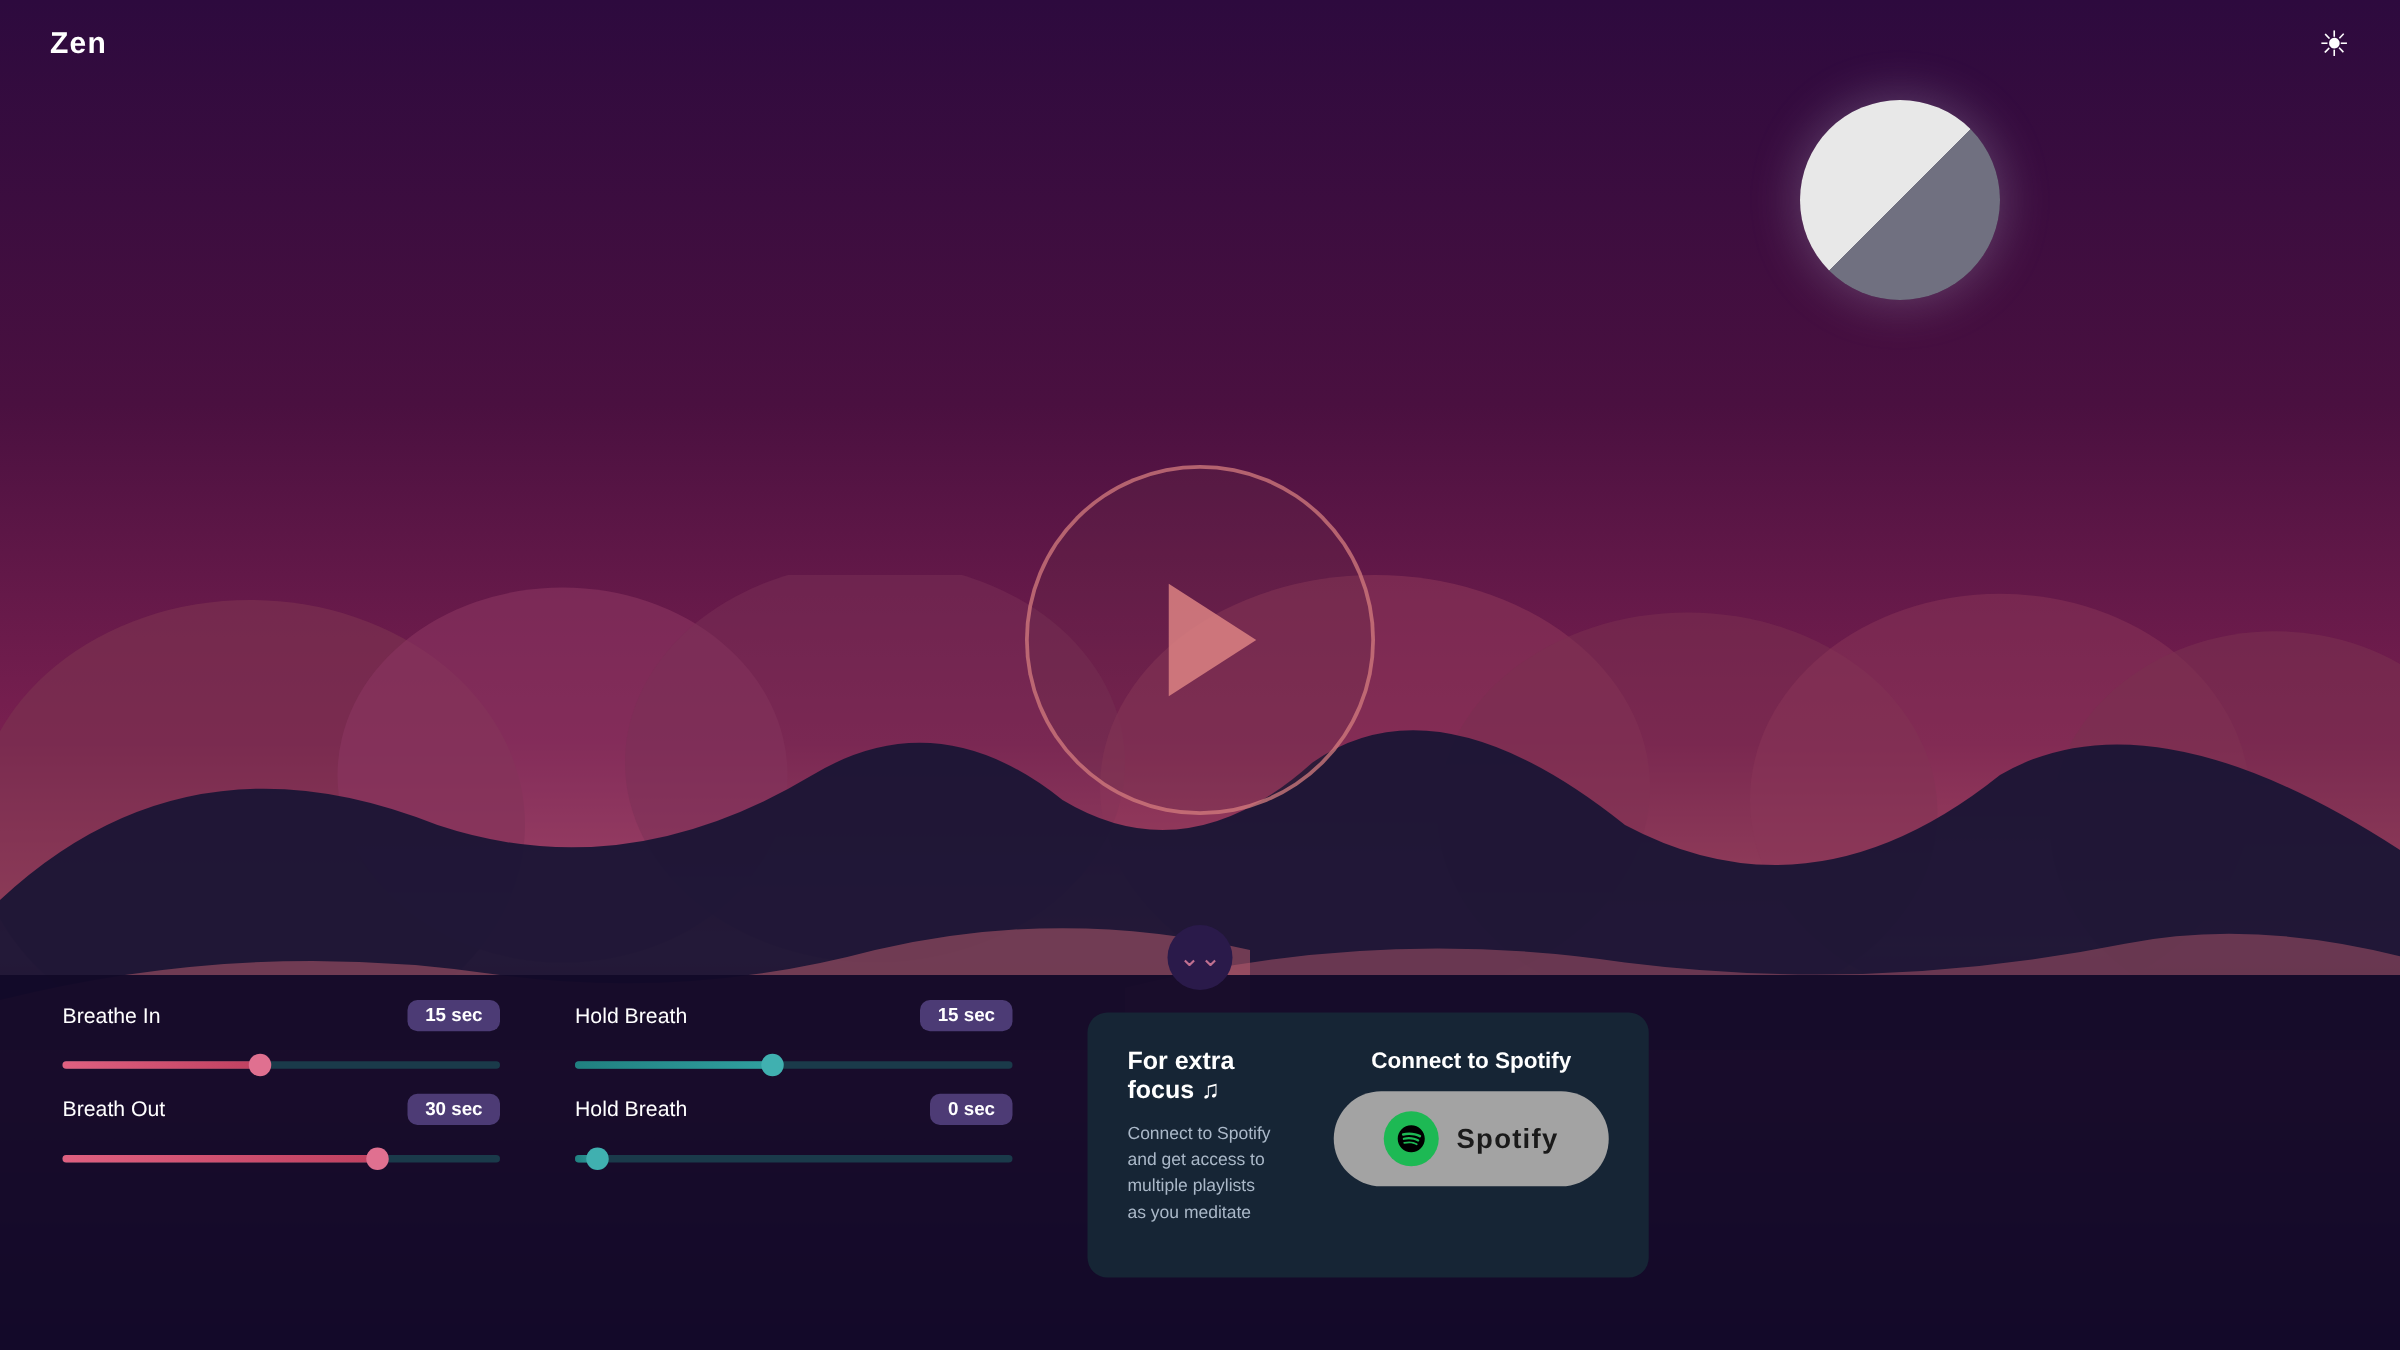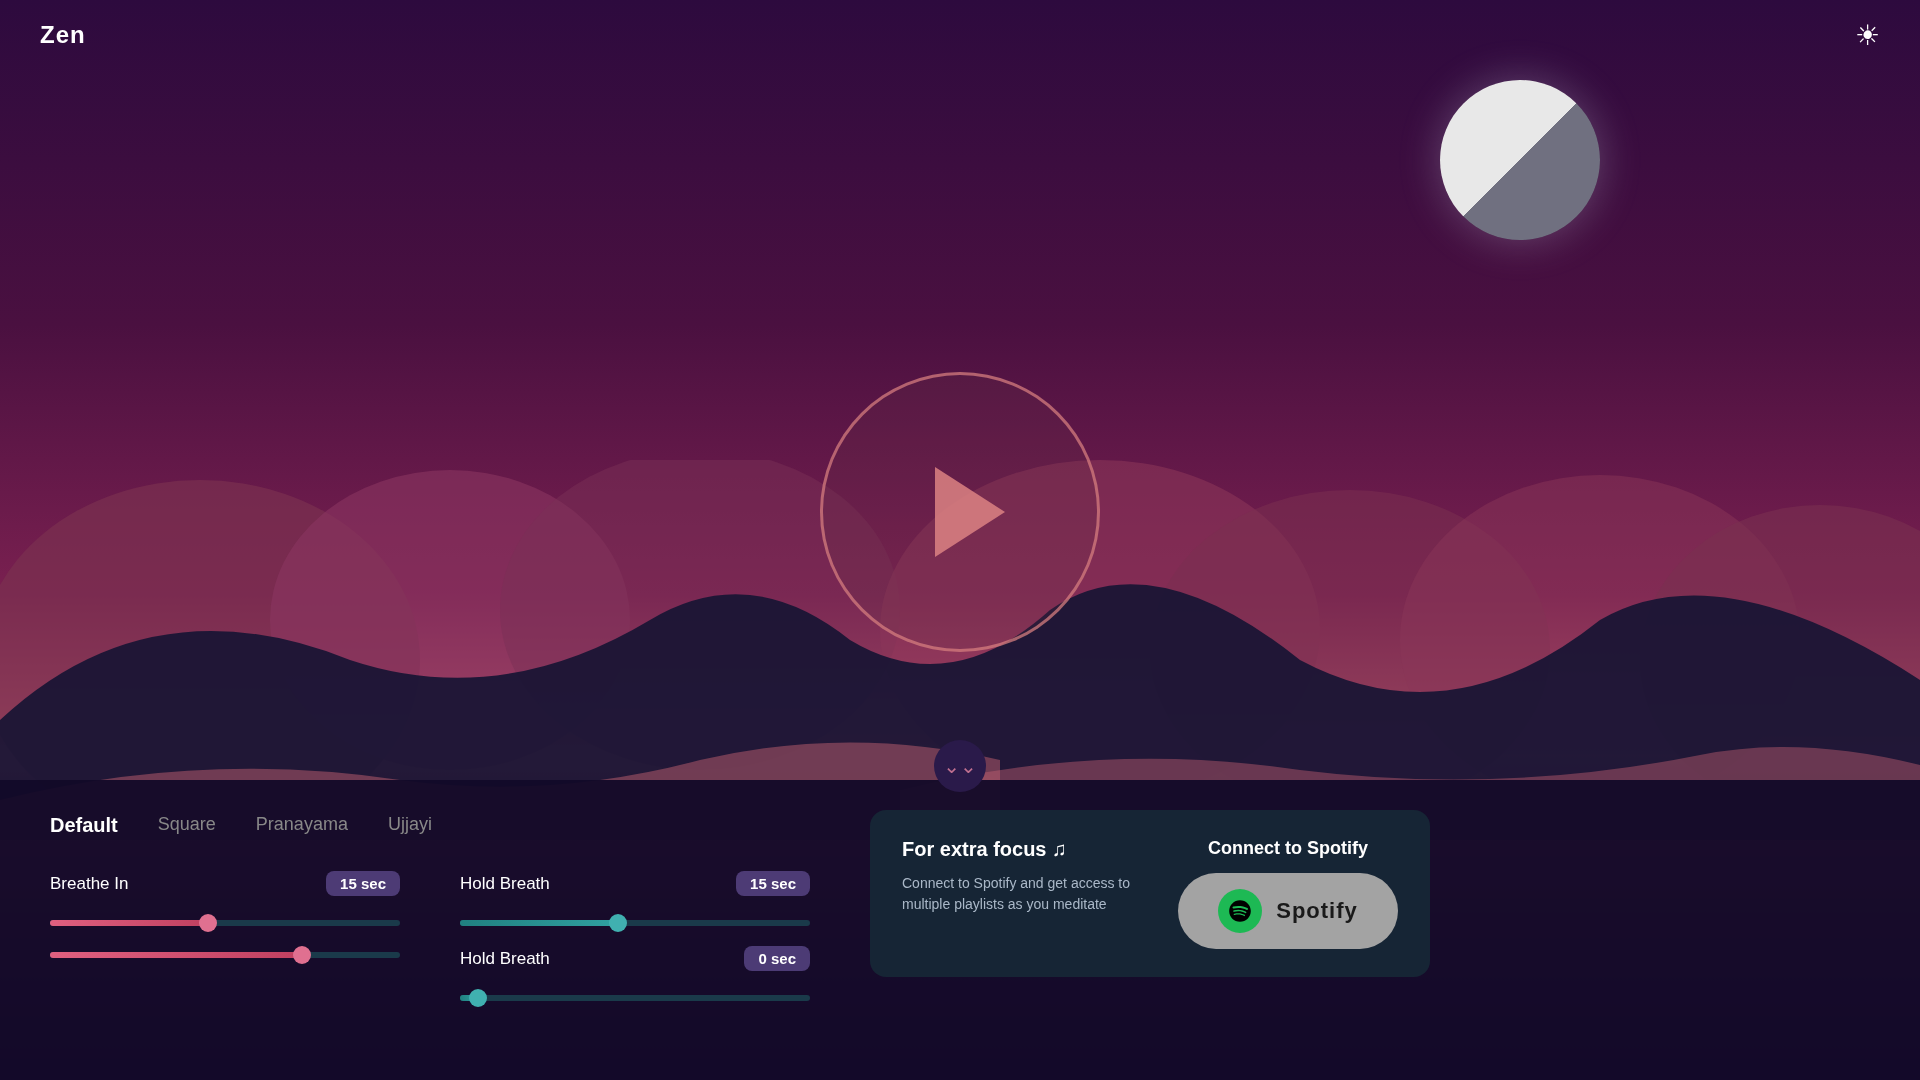--- a/index.html
+++ b/index.html
@@ -211,21 +211,21 @@
       transform: translateY(-50%);
       cursor: pointer;
     }
 
     .slider-thumb-teal {
       background: #40b0b0;
     }
 
     
     .spotify-section {
-      width: 560px;
+      width: 449px;
       background: #162535;
       border-radius: 16px;
       padding: 28px 32px;
       display: flex;
       gap: 46px;
       align-items: flex-start;
       margin-top: 10px;
     }
 
     .spotify-text {
@@ -335,26 +335,20 @@
 </div>
 
 <div class="bottom-panel">
 
   <div class="chevron-btn">
     <span>⌄⌄</span>
   </div>
 
   <div class="controls-section">
 
-    <div class="breathing-tabs">
-      <span class="breathing-tab active">Default</span>
-      <span class="breathing-tab">Square</span>
-      <span class="breathing-tab">Pranayama</span>
-      <span class="breathing-tab">Ujjayi</span>
-    </div>
 
     <div class="sliders-grid">
 
       <div class="slider-group">
         <div class="slider-header">
           <span class="slider-label">Breathe In</span>
           <span class="slider-value">15 sec</span>
         </div>
         <div class="slider-track">
           <div class="slider-fill" style="width: 45%;"></div>
@@ -367,20 +361,24 @@
           <span class="slider-label">Hold Breath</span>
           <span class="slider-value">15 sec</span>
         </div>
         <div class="slider-track">
           <div class="slider-fill slider-fill-teal" style="width: 45%;"></div>
           <div class="slider-thumb slider-thumb-teal" style="left: calc(45% - 9px);"></div>
         </div>
       </div>
 
       <div class="slider-group">
+        <div class="slider-header">
+          <span class="slider-label">Breath Out</span>
+          <span class="slider-value">30 sec</span>
+        </div>
         <div class="slider-track">
           <div class="slider-fill" style="width: 72%;"></div>
           <div class="slider-thumb" style="left: calc(72% - 9px);"></div>
         </div>
       </div>
 
       <div class="slider-group">
         <div class="slider-header">
           <span class="slider-label">Hold Breath</span>
           <span class="slider-value">0 sec</span>

